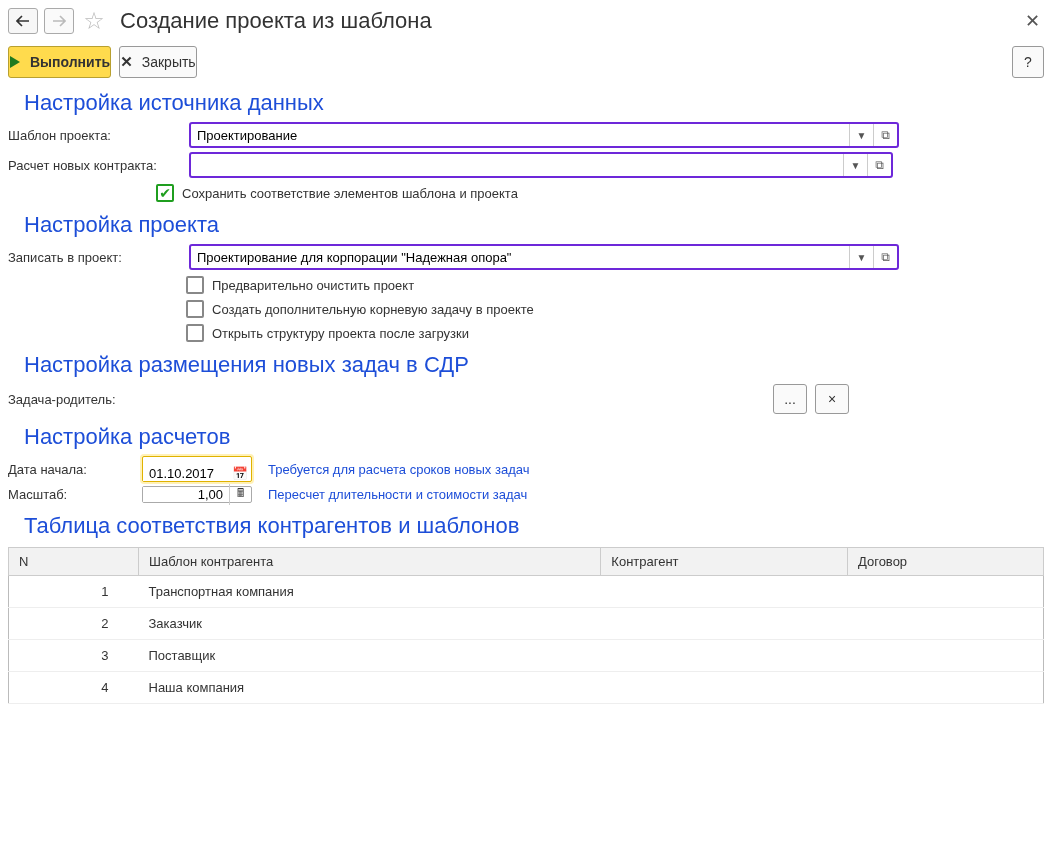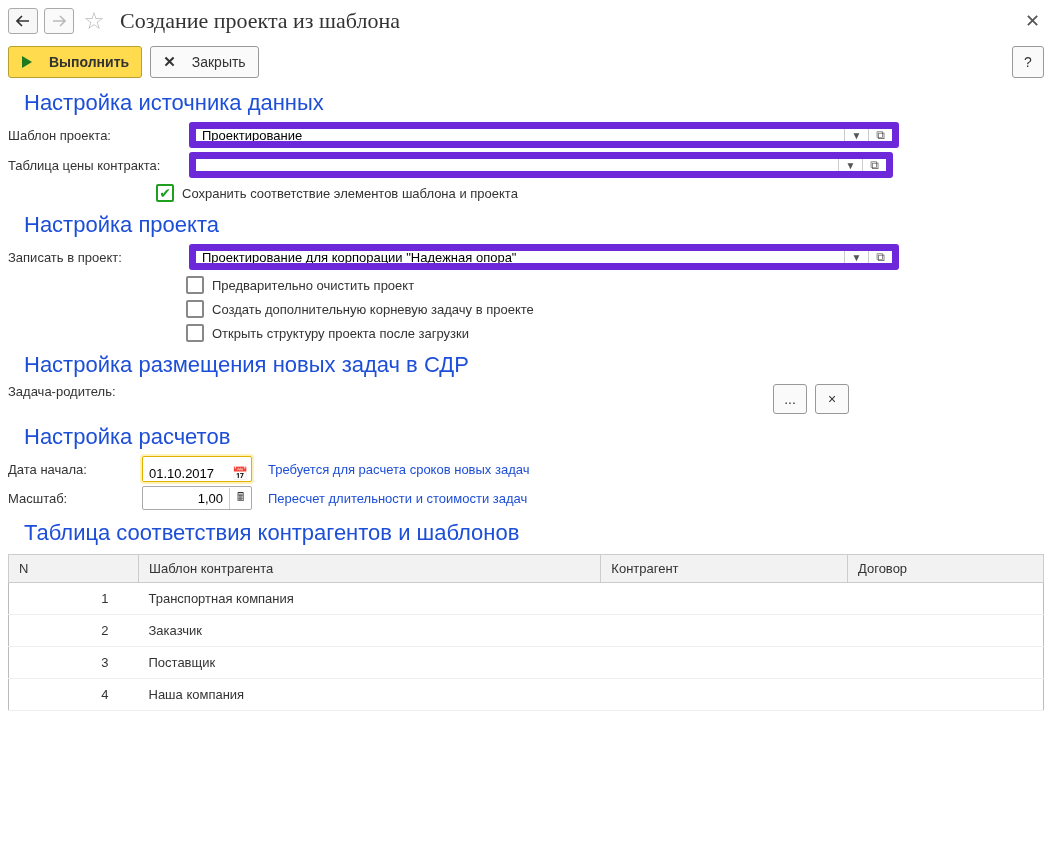--- a/index.html
+++ b/index.html
@@ -1,46 +1,46 @@
 <!DOCTYPE html>
 <html><head>
 <meta charset="utf-8">
 <style>
 * { box-sizing: border-box; }
 body { margin: 0; font-family: Arial, sans-serif; font-size: 13px; color: #333; background: #fff; padding: 6px 8px; width:1052px; }
 .titlebar { display:flex; align-items:center; gap:6px; margin-bottom:10px; }
 .nav-btn { width:30px; height:26px; border:1px solid #aaa; border-radius:3px; background:#f7f7f7; display:flex; align-items:center; justify-content:center; cursor:pointer; font-size:16px; }
 .nav-btn.disabled{ color:#bbb; background:#fafafa; }
 .star-icon { width:28px; height:28px; color:#bbb; display:flex; align-items:center; justify-content:center; font-size:24px;}
-.page-title { font-size:22px; font-weight:normal; margin-left:6px;font-family:Liberation Serif, serif;}
+.page-title { font-size:22px; font-weight:normal; margin-left:6px;}
 .close-x { margin-left:auto; font-size:18px; color:#555; cursor:pointer; padding:4px;}
 .cmdbar { display:flex; align-items:center; gap:8px; margin-bottom:12px;}
-.btn { height:32px; border:1px solid #999; border-radius:3px; background:#fafafa; display:flex; align-items:center; padding:0 12px; cursor:pointer; gap:16px; font-size:14px;}
+.btn { height:32px; border:1px solid #999; border-radius:3px; background:#fafafa; display:flex; align-items:center; padding:0 0; cursor:pointer; gap:9px; font-size:14px;}
 .btn-primary { background:#ffdb4d; border-color:#b8a030; font-weight:bold;}
 .btn-help { width:32px; justify-content:center; margin-left:auto;}
 .section-head { color:#1d4ed8; font-size:22px; margin:10px 0 6px 16px;}
 .field-row { display:flex; align-items:center; margin:4px 0; gap:6px;}
 .label { width:175px; }
 .label-short { width:128px; }
-.input-combo { flex:0 0 710px; display:flex; border:7px solid #6d28d9; border-radius:3px; height:26px; background:#fff;}
+.input-combo { flex:0 0 710px; display:flex; border:2px solid #6d28d9; border-radius:3px; height:26px; background:#fff;}
 .input-combo input { flex:1; border:none; padding:0 6px; font-size:13px; background:transparent; outline:none;}
 .combo-btn { width:24px; border-left:1px solid #ccc; display:flex; align-items:center; justify-content:center; color:#555; cursor:pointer; font-size:10px;}
 .combo-btn.ext { font-size:12px;}
 .chk-row { display:flex; align-items:center; gap:8px; margin:6px 0 6px 148px;}
 .chk-row.indent2{ margin-left:178px;}
 .chk { width:18px; height:18px; border:2px solid #888; border-radius:2px; display:flex; align-items:center; justify-content:center; background:#fff;}
 .chk.checked { border-color:#1f9e1f;}
 .chk.checked::after{ content:"✔"; color:#1f9e1f; font-size:14px; line-height:1;}
 .small-square { width:34px; height:30px; border:1px solid #999; border-radius:3px; background:#fafafa; display:flex; align-items:center; justify-content:center; cursor:pointer; font-size:14px;}
 .hint { color:#8a6d3b; margin-top:2px; line-height:1.4; max-width:560px;}
 .date-box { display:flex; align-items:flex-end; border:1px solid #e0b200; border-radius:2px; height:26px; background:#fff;}
 .date-box.highlight{ box-shadow:0 0 0 2px rgba(255,219,77,.4);}
 .date-box input{ width:86px; border:none; padding:0 6px; font-size:13px; outline:none;}
 .date-icon{ width:22px; text-align:center; font-size:13px;}
-.num-box { display:flex; align-items:center; border:1px solid #aaa; border-radius:2px; height:24px;}
+.num-box { display:flex; align-items:center; border:1px solid #aaa; border-radius:2px; height:17px;}
 .num-box input{ width:86px; border:none; text-align:right; padding:0 6px; font-size:13px; outline:none;}
 .calc-icon{ width:22px; text-align:center; font-size:12px; border-left:1px solid #ccc;}
 .hint-inline{ color:#1d4ed8; margin-left:10px;}
 table.tbl{ border:1px solid #bbb; border-collapse:collapse; width:100%; margin-top:8px;}
 table.tbl th{ background:#f2f2f2; border:1px solid #ccc; padding:6px 10px; font-weight:normal; text-align:left;}
 table.tbl td{ border-bottom:1px solid #eee; padding:8px 10px;}
 table.tbl td.num{ text-align:right; width:110px; padding-right:30px;}
 </style>
 </head>
 <body>
@@ -80,21 +80,21 @@
 <div class="section-head">Настройка источника данных</div>
 <div class="field-row">
   <div class="label">Шаблон проекта:</div>
   <div class="input-combo">
     <input value="Проектирование" style="">
     <div class="combo-btn">▼</div>
     <div class="combo-btn ext">⧉</div>
   </div>
 </div>
 <div class="field-row">
-  <div class="label">Таблица цены контракта:</div>
+  <div class="label">Расчет новых контракта:</div>
   <div class="input-combo" style="flex:0 0 704px;">
     <input value="" style="">
     <div class="combo-btn">▼</div>
     <div class="combo-btn ext">⧉</div>
   </div>
 </div>
 <div class="chk-row">
   <div class="chk checked"></div>
   <span>Сохранить соответствие элементов шаблона и проекта</span>
 </div>
@@ -115,21 +115,21 @@
 <div class="chk-row indent2">
   <div class="chk"></div>
   <span>Создать дополнительную корневую задачу в проекте</span>
 </div>
 <div class="chk-row indent2">
   <div class="chk"></div>
   <span>Открыть структуру проекта после загрузки</span>
 </div>
 
 <div class="section-head">Настройка размещения новых задач в СДР</div>
-<div class="field-row" style="align-items:flex-start;">
+<div class="field-row" style="align-items:center;">
   <div class="label">Задача-родитель:</div>
   <div style="flex:1">
     <div style="display:flex; gap:8px; justify-content:flex-end; width:660px;">
       <div class="small-square">
           <span>...</span>
         </div>
       <div class="small-square">
           <span>×</span>
         </div>
     </div>

